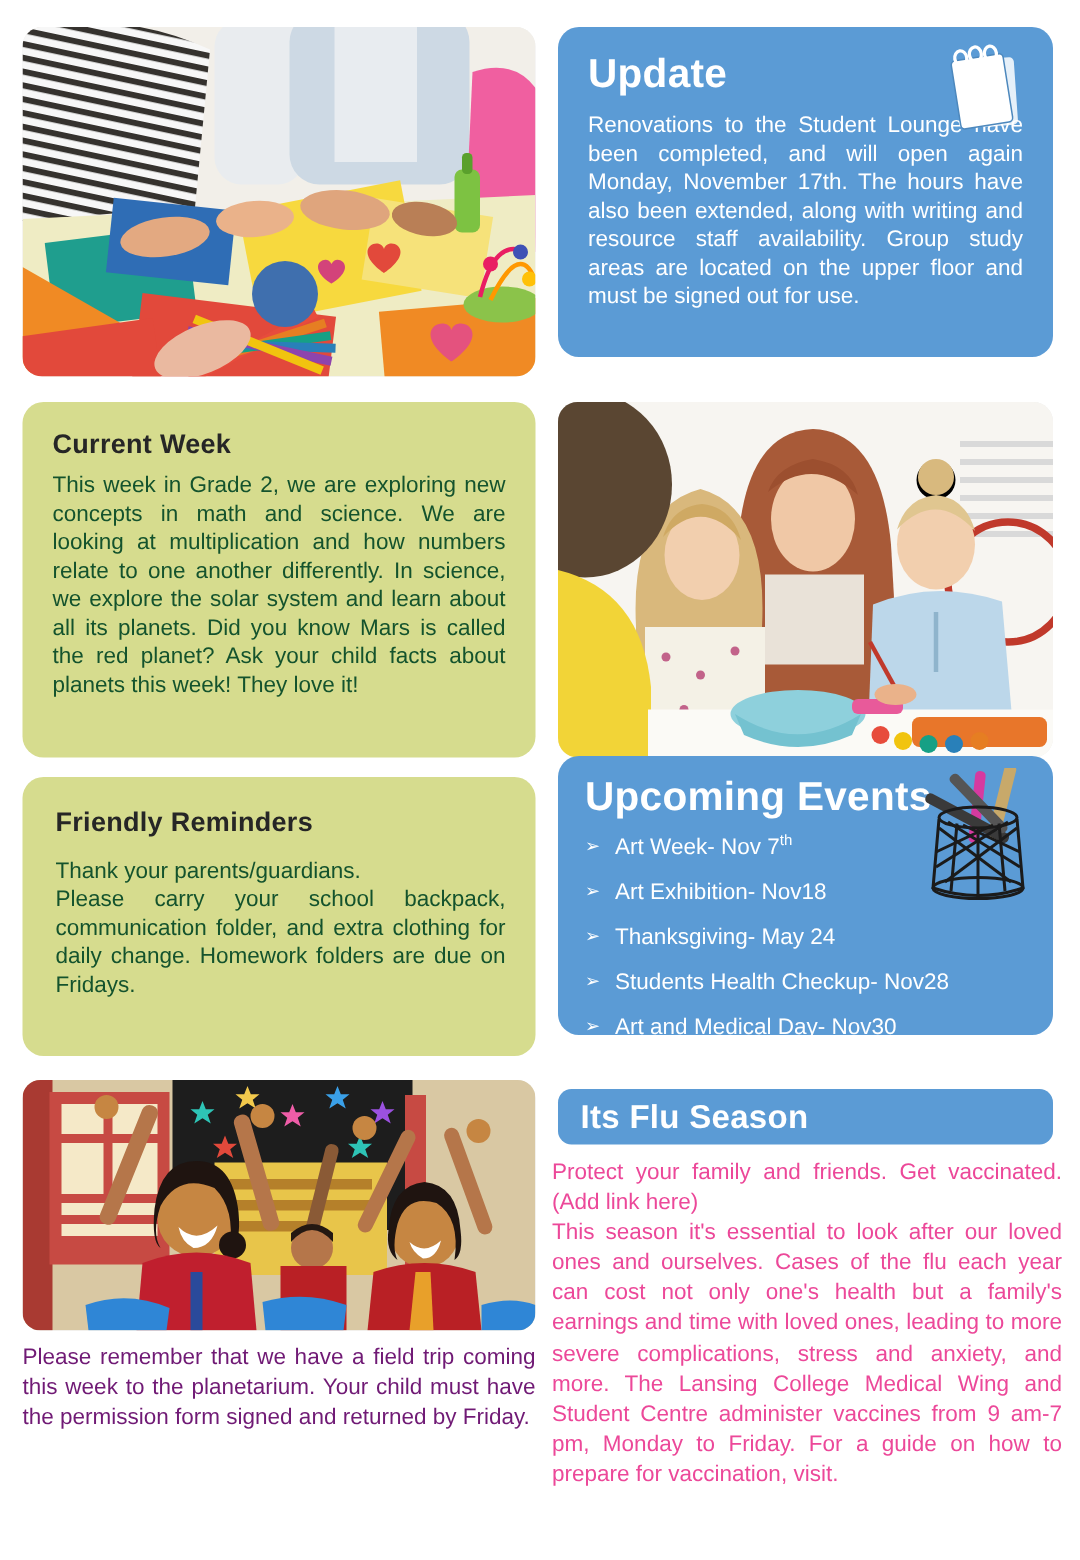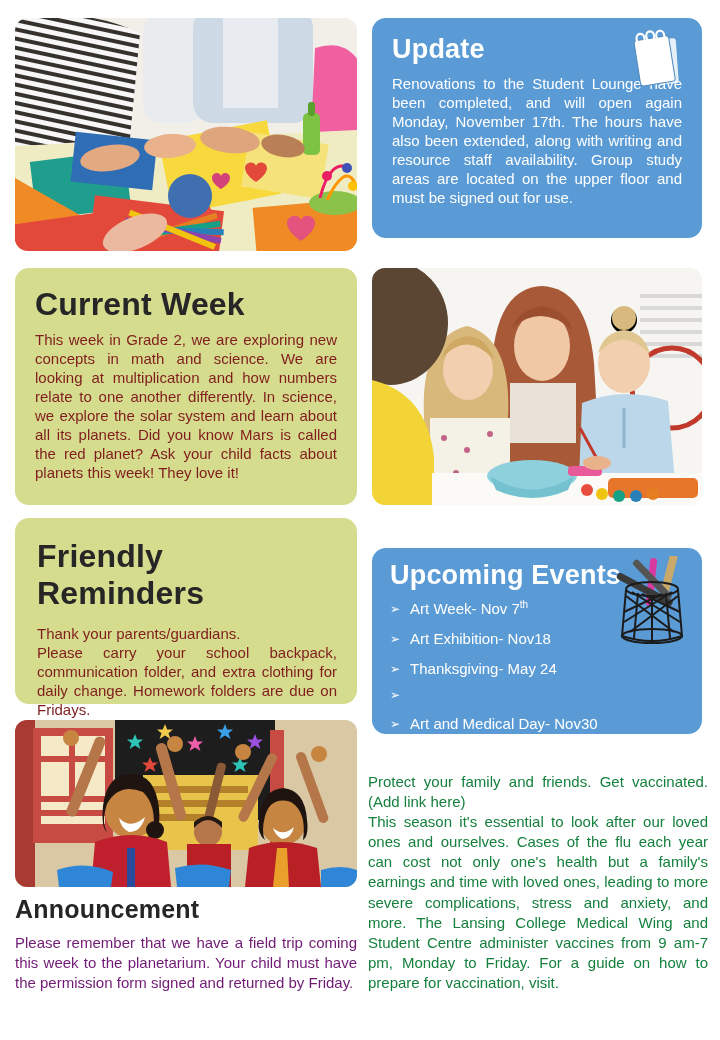--- a/index.html
+++ b/index.html
@@ -8,56 +8,56 @@
     font-family:"Liberation Sans",sans-serif;overflow:hidden;
   }
   
   .card{position:absolute;box-sizing:border-box;border-radius:14px;}
   .card.blue{background:#5b9bd5;color:#ffffff;}
   .card.green{background:#d6dc8e;color:#595959;}
   .photo{position:absolute;overflow:hidden;border-radius:13px;background:#eee;}
   .photo svg{display:block;width:100%;height:100%;}
   h2{margin:0;font-weight:700;letter-spacing:.2px;}
   .h-white{color:#ffffff;font-size:27px;}
-  .h-dark{color:#262626;font-size:32px;}
+  .h-dark{color:#262626;font-size:18px;}
   p{margin:0;}
   .body-txt{font-size:15px;line-height:1.27;text-align:justify;}
   .white-txt{color:#ffffff;}
-  .gray-txt{color:#7f1d1d;}
+  .gray-txt{color:#14532d;}
 
   
   .photo-crafts{left:15px;top:18px;width:342px;height:233px;}
   .box-update{left:372px;top:18px;width:330px;height:220px;padding:14px 20px 16px 20px;}
   .box-update h2{margin:2px 0 9px 0;}
   .notepad-wrap{position:absolute;top:10px;right:12px;width:72px;height:62px;}
 
   
   .box-week{left:15px;top:268px;width:342px;height:237px;padding:16px 20px 0 20px;}
   .box-week h2{margin:2px 0 7px 0;}
   .photo-paint{left:372px;top:268px;width:330px;height:237px;}
 
   
   .box-reminders{left:15px;top:518px;width:342px;height:186px;padding:20px 20px 0 22px;}
   .box-reminders h2{margin:0 0 12px 0;}
-  .box-events{left:372px;top:548px;width:330px;height:186px;padding:12px 14px 0 18px;}
+  .box-events{left:372px;top:504px;width:330px;height:186px;padding:12px 14px 0 18px;}
   .box-events h2{margin:0 0 8px 0;}
   .events-list{list-style:none;margin:0;padding:0;}
   .events-list li{display:flex;align-items:baseline;gap:10px;color:#fff;
     font-size:15px;margin-bottom:13px;}
   .events-list .bullet{font-size:12px;line-height:1;position:relative;top:-1px;}
   .events-list sup{font-size:10px;text-align:center;}
   .cup-wrap{position:absolute;top:8px;right:10px;width:80px;height:88px;}
 
   
   .photo-class{left:15px;top:720px;width:342px;height:167px;border-radius:12px;}
   .flu-header{left:372px;top:726px;width:330px;height:37px;border-radius:9px;
     display:flex;align-items:center;padding-left:15px;}
   .flu-header h2{font-size:22px;}
   .flu-body{position:absolute;left:368px;top:772px;width:340px;}
-  .flu-body p{font-size:15px;line-height:1.34;color:#15803d;text-align:justify;}
+  .flu-body p{font-size:15px;line-height:1.34;color:#ec4899;text-align:justify;}
   .announce{position:absolute;left:15px;top:895px;width:342px;}
   .announce h2{font-size:25px;color:#262626;margin:0 0 9px 0;}
   .announce p{font-size:15px;line-height:1.34;color:#701a75;text-align:justify;}
 </style>
 </head>
 <body>
 
 <div class="page">
 
   <div class="photo photo-crafts">
@@ -217,20 +217,21 @@
         <li>
           <span class="bullet">➢</span>
           <span>Art Exhibition- Nov18</span>
         </li>
         <li>
           <span class="bullet">➢</span>
           <span>Thanksgiving- May 24</span>
         </li>
         <li>
           <span class="bullet">➢</span>
+          <span>Students Health Checkup- Nov28</span>
         </li>
         <li>
           <span class="bullet">➢</span>
           <span>Art and Medical Day- Nov30</span>
         </li>
       </ul>
     <div class="cup-wrap">
       <svg viewBox="0 0 80 88">
 
         <rect x="36" y="2" width="7" height="48" rx="3" fill="#d63aa0" transform="rotate(6 40 25)"></rect>
@@ -314,23 +315,25 @@
       <path d="M258 108 Q268 117 279 107 Q276 119 267 119 Q260 115 258 108Z" fill="#ffffff"></path>
       <path d="M234 128 Q268 116 302 128 L306 167 L230 167 Z" fill="#b92025"></path>
       <path d="M262 128 L258 167 L274 167 L272 128 Z" fill="#e8a02a"></path>
 
       <path d="M42 150 Q70 140 98 152 L96 167 L44 167 Z" fill="#2f86d6"></path>
       <path d="M160 148 Q188 140 216 150 L214 167 L162 167 Z" fill="#2f86d6"></path>
       <path d="M306 150 Q326 144 342 150 L342 167 L306 167 Z" fill="#2f86d6"></path>
     </svg>
   </div>
 
+  <div class="card blue flu-header">
+    <h2 class="h-white">Its Flu Season</h2>
+  </div>
   <div class="flu-body">
     <p>Protect your family and friends. Get vaccinated. (Add link here)</p>
     <p>This season it's essential to look after our loved ones and ourselves. Cases of the flu each year can cost not only one's health but a family's earnings and time with loved ones, leading to more severe complications, stress and anxiety, and more. The Lansing College Medical Wing and Student Centre administer vaccines from 9 am-7 pm, Monday to Friday. For a guide on how to prepare for vaccination, visit.</p>
   </div>
 
   <div class="announce">
-    <h2>Announcement</h2>
     <p>Please remember that we have a field trip coming this week to the planetarium. Your child must have the permission form signed and returned by Friday.</p>
   </div>
 
 </div>
 
 </body></html>

